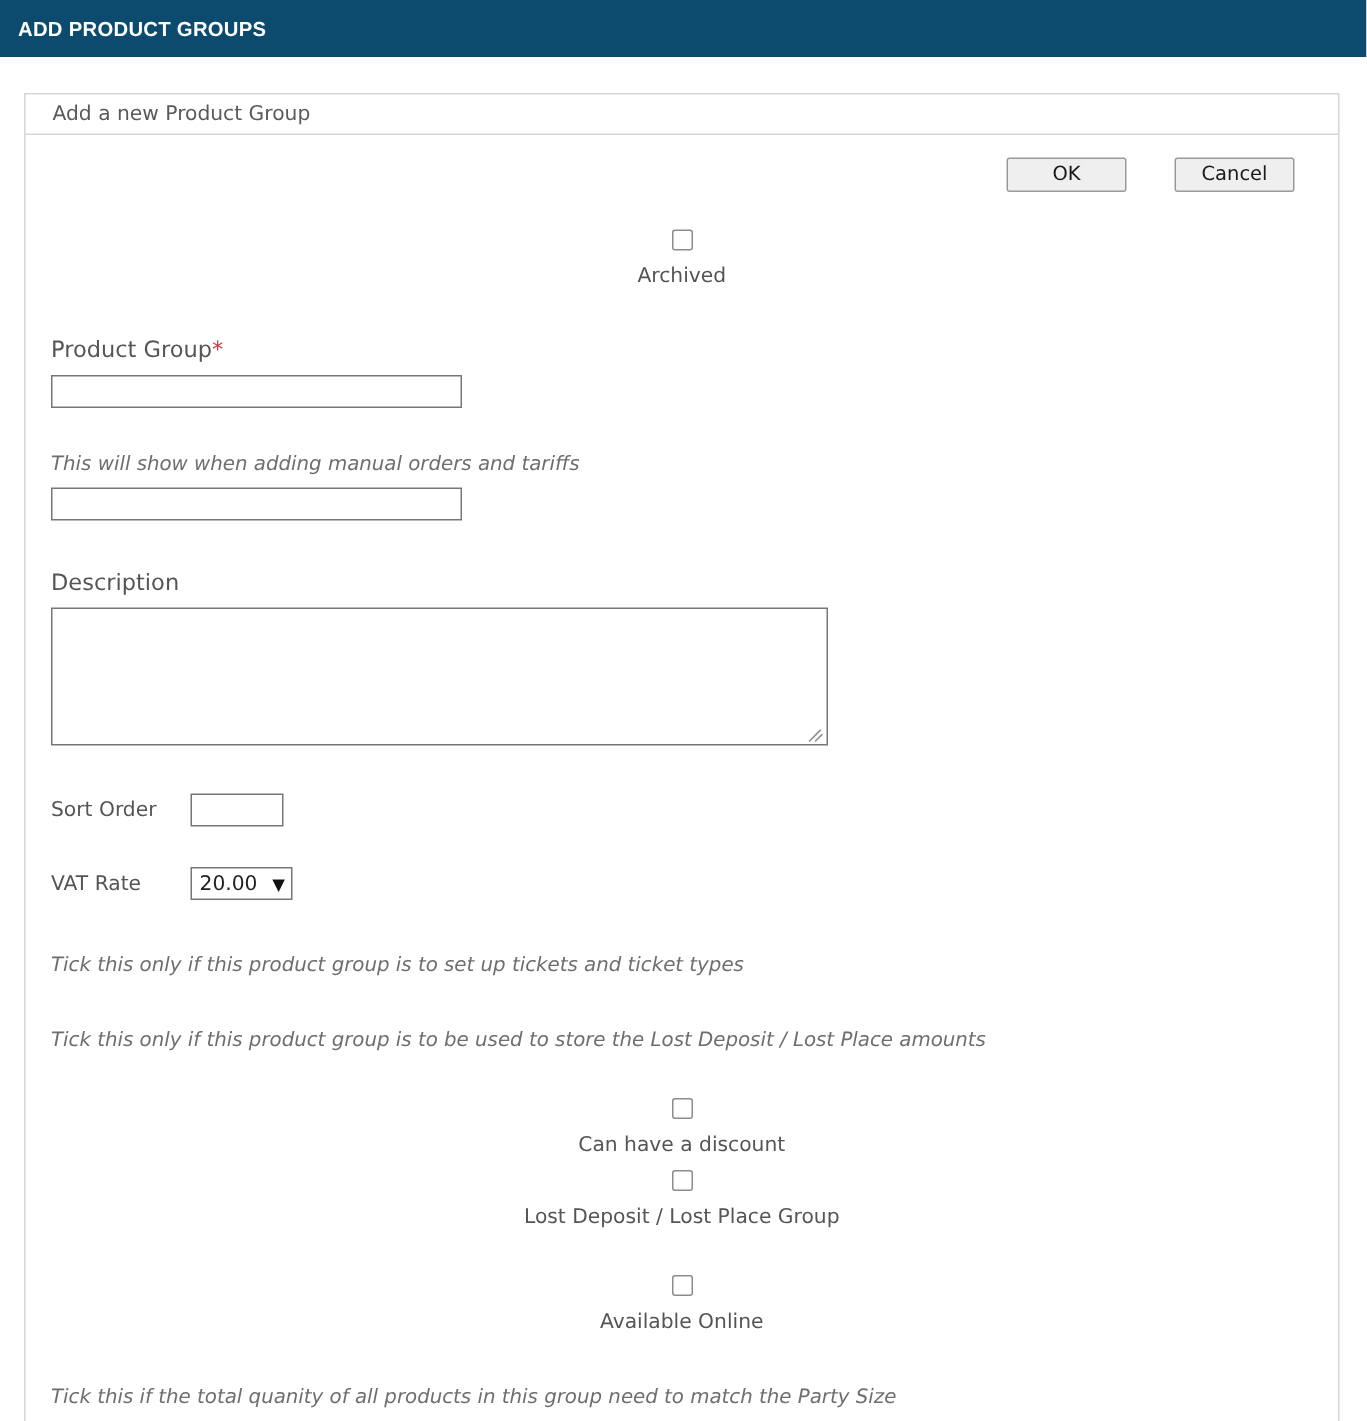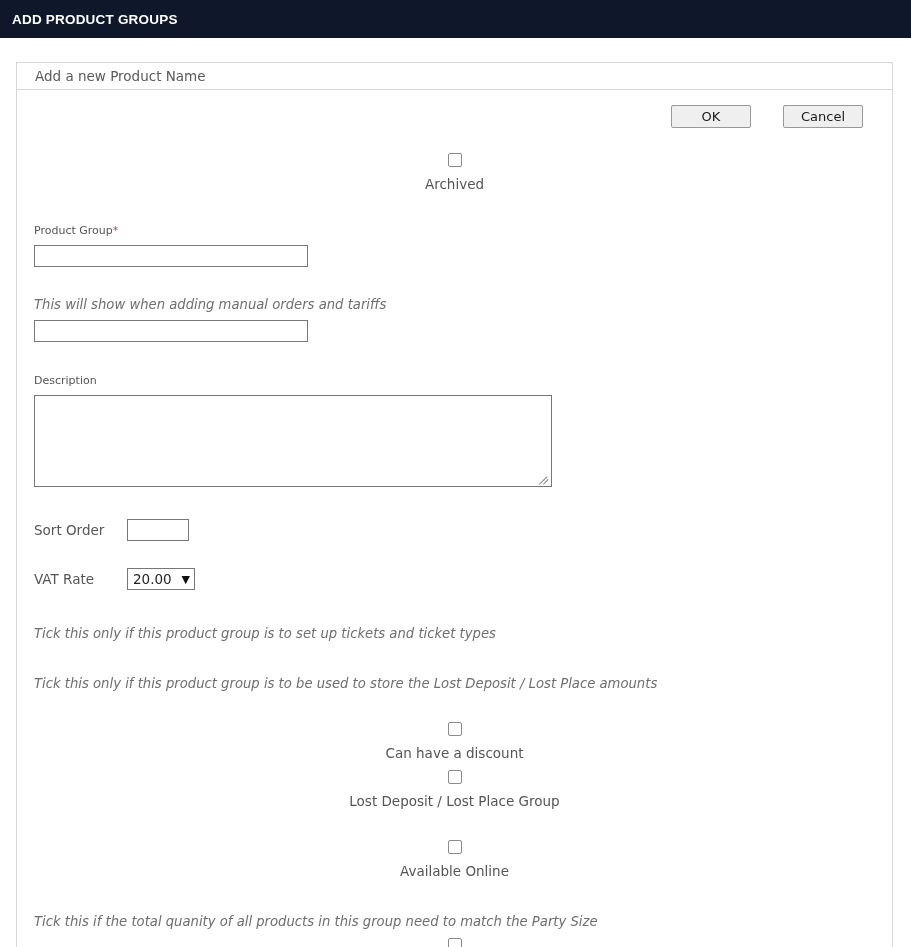--- a/index.html
+++ b/index.html
@@ -11,21 +11,21 @@
     width: 911px;
     height: 947px;
     font-family: "DejaVu Sans", "Liberation Sans", sans-serif;
     color: #555555;
     overflow: hidden;
   }
 
   
   .topbar {
     height: 38px;
-    background: #0f172a;
+    background: #0c4a6e;
     display: flex;
     align-items: center;
     padding-left: 12px;
     box-sizing: border-box;
   }
   .topbar-title {
     color: #ffffff;
     font-size: 13.5px;
     font-weight: bold;
     letter-spacing: 0.2px;
@@ -99,21 +99,21 @@
     flex: 0 0 auto;
     cursor: pointer;
   }
   .cb-label {
     font-size: 13.5px;
     color: #555555;
     cursor: pointer;
   }
 
   .field-label {
-    font-size: 11px;
+    font-size: 15px;
     color: #555555;
   }
   .req {
     color: #c8404a;
   }
   .hint {
     font-size: 13.2px;
     font-style: italic;
     color: #6e6e6e;
   }
@@ -215,21 +215,21 @@
 </head>
 <body>
 
 <div class="topbar">
   <span class="topbar-title">ADD PRODUCT GROUPS</span>
 </div>
 
 <div class="panel">
 
   <div class="panel-header">
-    <span class="panel-header-title">Add a new Product Name</span>
+    <span class="panel-header-title">Add a new Product Group</span>
   </div>
 
   <div class="panel-body">
 
     <div class="button-row">
       <div class="btn">OK</div>
       <div class="btn">Cancel</div>
     </div>
 
     <div class="checkbox-row sp-archived">

